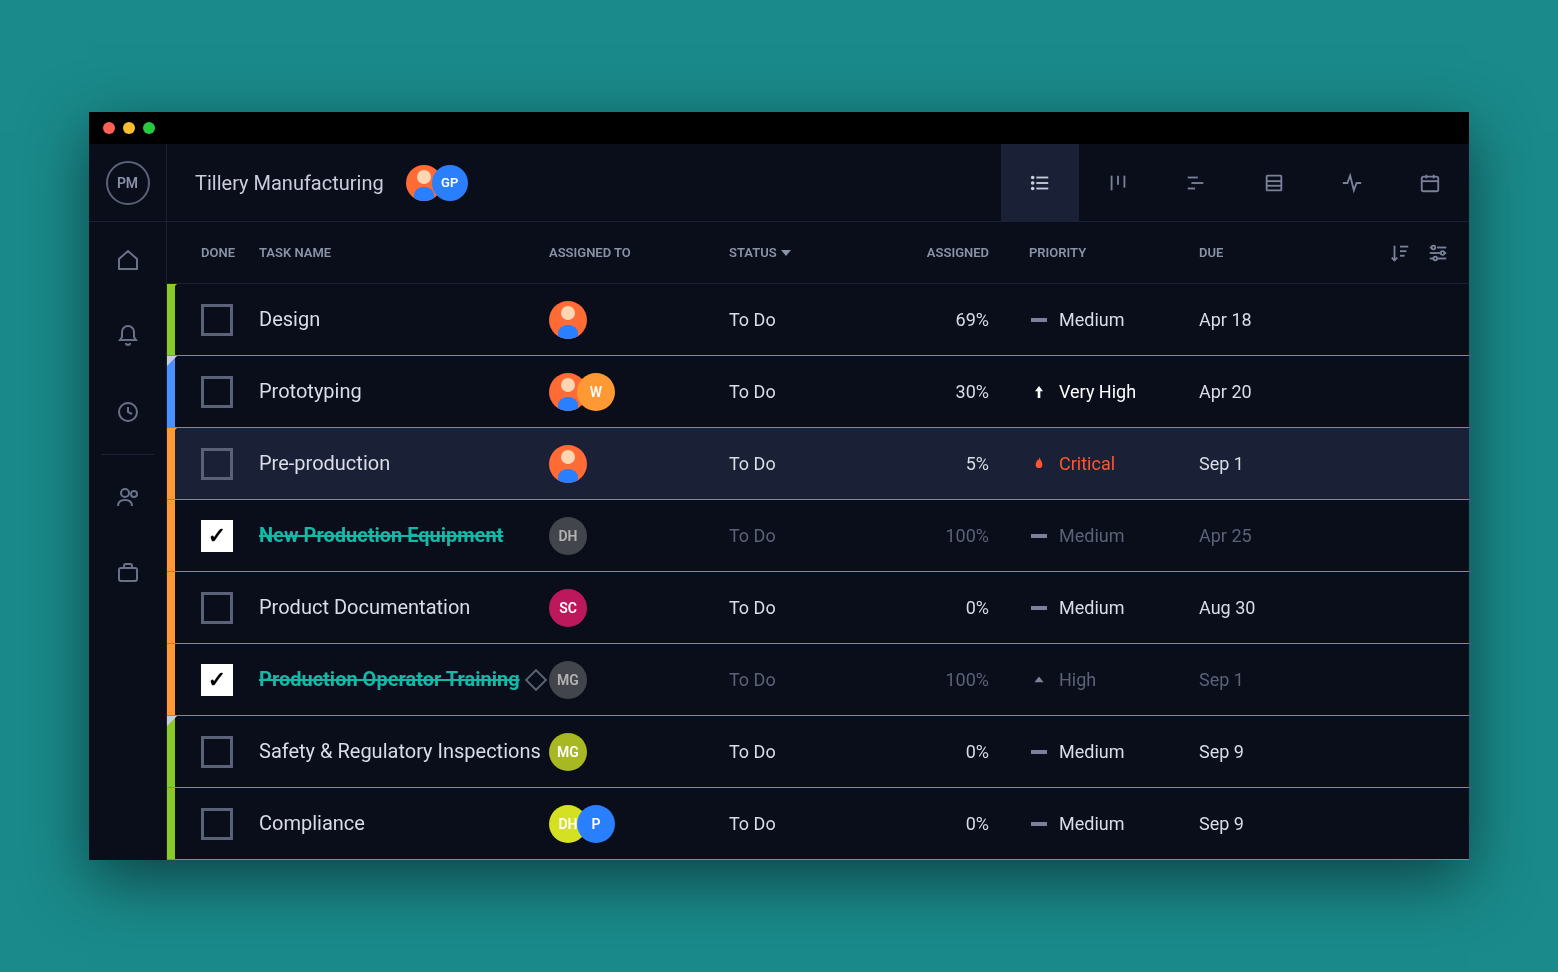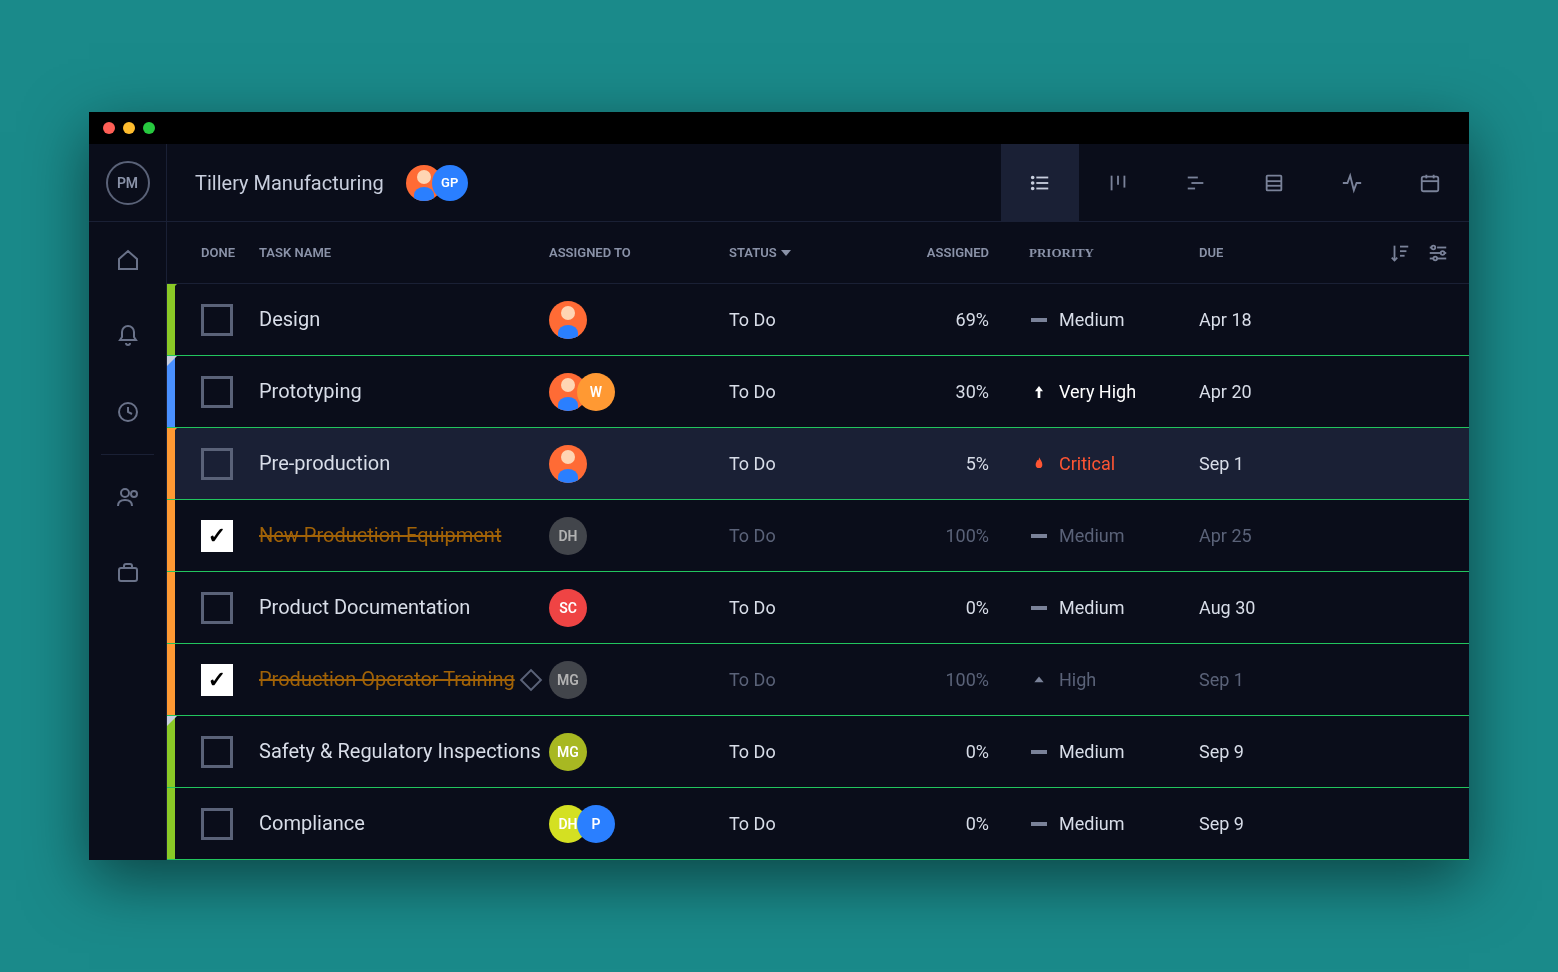--- a/index.html
+++ b/index.html
@@ -157,21 +157,21 @@
   color: #8a92a8;
   font-size: 13px;
   font-weight: 600;
   border-bottom: 1px solid #1a2035;
 }
 .col-done { width: 80px; padding-left: 22px; }
 .col-name { width: 290px; }
 .col-assigned { width: 180px; }
 .col-status { width: 150px; display:flex; align-items:center; gap:4px; }
 .col-progress { width: 150px; text-align: right; padding-right: 40px; }
-.col-priority { width: 170px; font-family: Liberation Serif, serif; }
+.col-priority { width: 170px; }
 .col-due { width: 130px; }
 .col-actions { flex: 1; display: flex; justify-content: flex-end; padding-right: 20px; gap: 16px; color: #7a8299; }
 
 .task-row {
   display: flex;
   align-items: center;
   height: 72px;
   border-bottom: 1px solid #22c55e;
   position: relative;
   padding-left: 12px;
@@ -197,21 +197,21 @@
   display: flex;
   align-items: center;
   justify-content: center;
 }
 .checkbox.checked {
   background: #fff;
   border-color: #fff;
 }
 .check { color: #000; font-size: 22px; font-weight: bold; }
 .task-name { font-size: 20px; line-height: 1.15; }
-.task-name.done { text-decoration: line-through; color: #a16207; }
+.task-name.done { text-decoration: line-through; color: #14b8a6; font-weight: bold; }
 .row-assigned { display: flex; }
 .row-assigned .avatar { width: 38px; height: 38px; font-size: 14px; }
 .dimmed .avatar { filter: grayscale(0.6) brightness(0.7); }
 .progress-val { text-align: right; padding-right: 40px; width: 150px; }
 .priority-cell { display: flex; align-items: center; gap: 10px; width: 170px; }
 .prio-icon { width: 20px; display: flex; justify-content: center; color: #7a8299; }
 .prio-veryhigh { color: #ffffff; }
 .prio-critical { color: #ff5533; }
 .dimmed { color: #5a6278; }
 .diamond {
@@ -471,21 +471,21 @@
           </div>
           <div class="task-row">
             <div class="row-bar" style="background: rgb(255, 153, 51);"></div>
             <div class="col-done">
               <div class="checkbox"></div>
             </div>
             <div class="name-wrap">
               <div class="task-name">Product Documentation</div>
             </div>
             <div class="col-assigned row-assigned">
-              <div class="avatar" style="background: #ef4444;">SC</div>
+              <div class="avatar" style="background: #be185d;">SC</div>
             </div>
             <div class="col-status">To Do</div>
             <div class="progress-val">0%</div>
             <div class="priority-cell">
               <span class="prio-icon">
                 <svg width="16" height="8" viewBox="0 0 16 8">
                   <rect x="0" y="2" width="16" height="4" fill="currentColor"></rect>
                 </svg>
               </span>
               <span>Medium</span>

